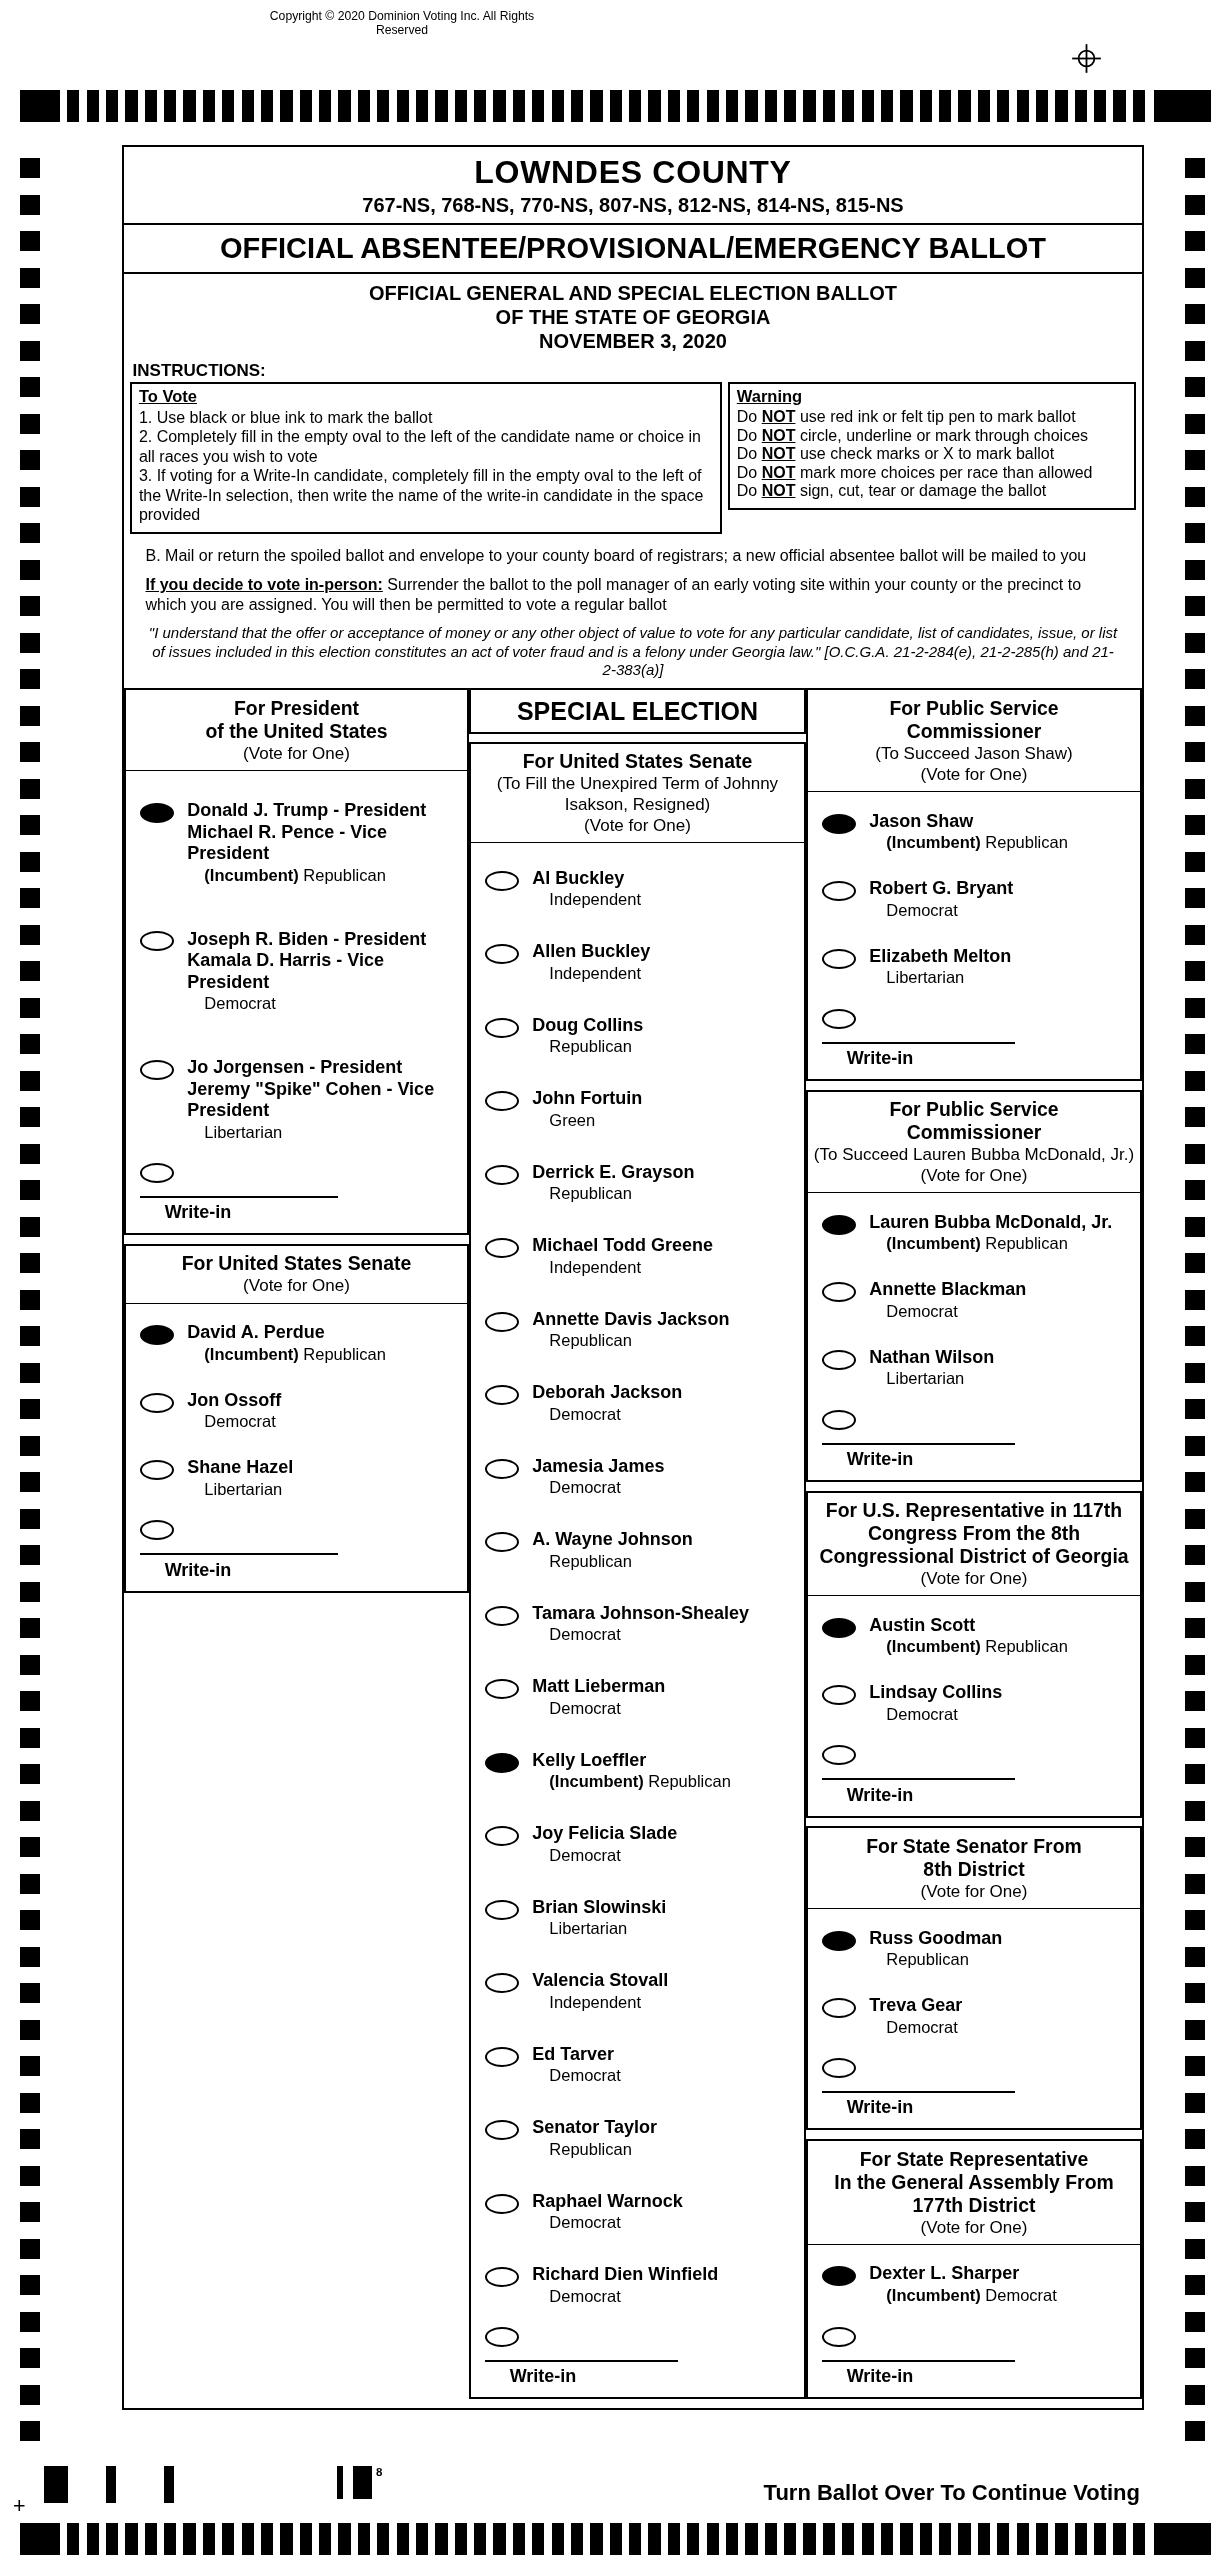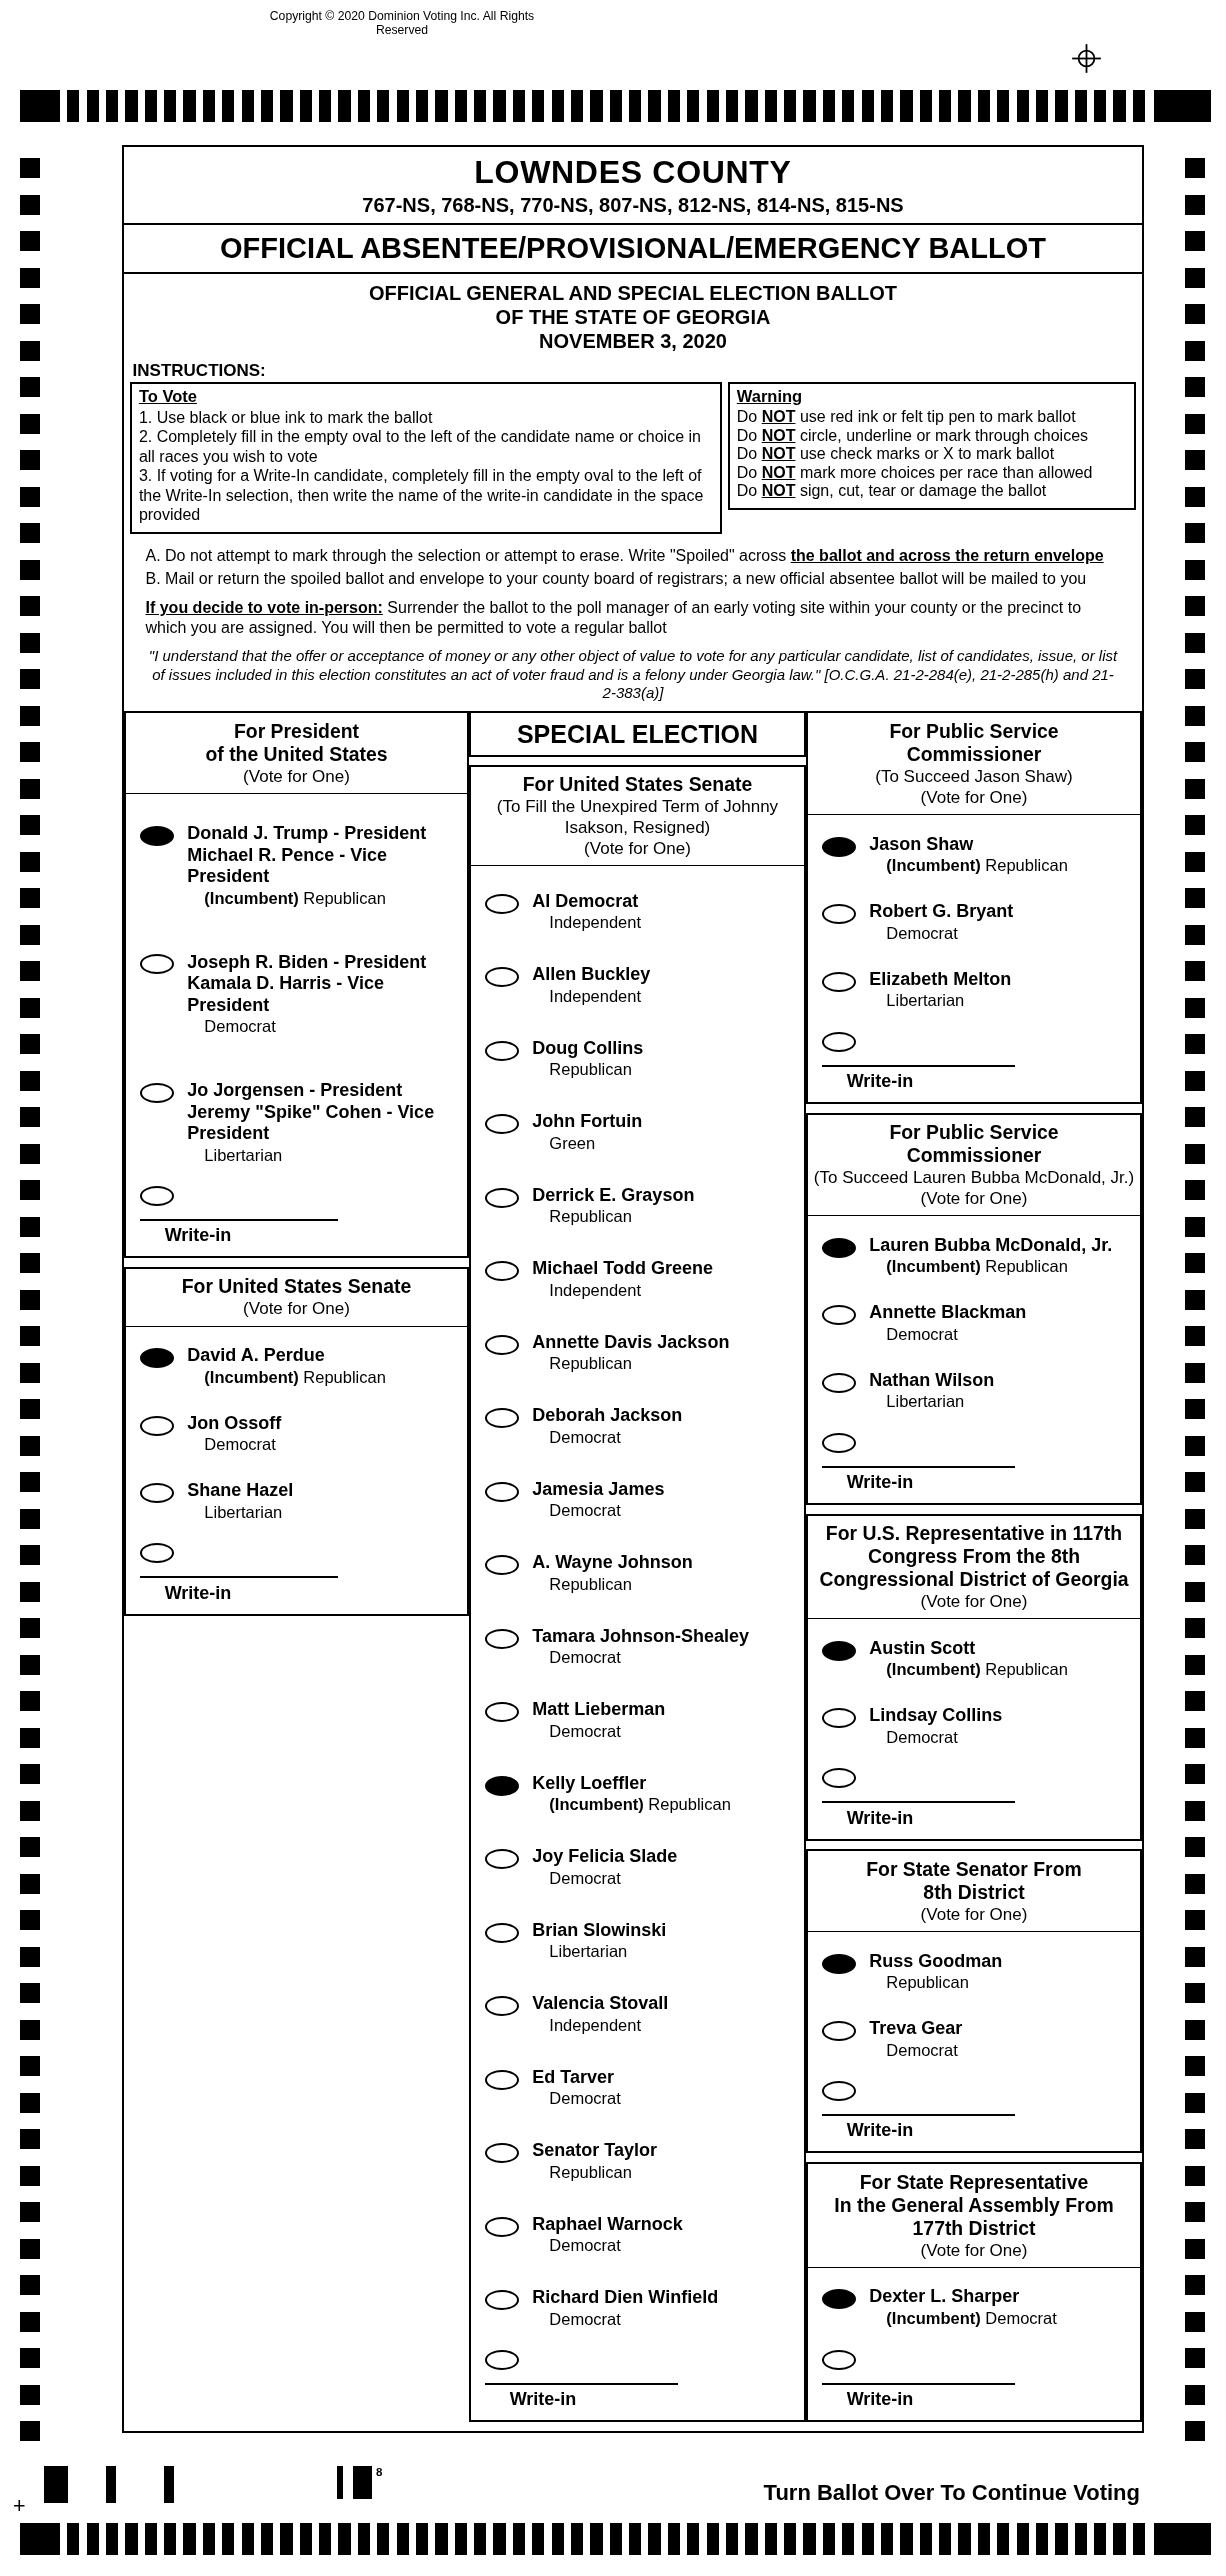--- a/index.html
+++ b/index.html
@@ -362,21 +362,20 @@
           <div id="wn-list">
               <div class="instr-item">Do <span class="bu">NOT</span> use red ink or felt tip pen to mark ballot</div>
               <div class="instr-item">Do <span class="bu">NOT</span> circle, underline or mark through choices</div>
               <div class="instr-item">Do <span class="bu">NOT</span> use check marks or X to mark ballot</div>
               <div class="instr-item">Do <span class="bu">NOT</span> mark more choices per race than allowed</div>
               <div class="instr-item">Do <span class="bu">NOT</span> sign, cut, tear or damage the ballot</div>
             </div>
         </div>
       </div>
       <div class="mistake">
-        <div class="mline"><span>A. Do not attempt to mark through the selection or attempt to erase.  Write "Spoiled" across </span><span class="bu">the ballot and across the return envelope</span></div>
         <div class="mline">B. Mail or return the spoiled ballot and envelope to your county board of registrars; a new official absentee ballot will be mailed to you</div>
         <div class="inperson"><span class="bu">If you decide to vote in-person:</span> <span>Surrender the ballot to the poll manager of an early voting site within your county or the precinct to which you are assigned.  You will then be permitted to vote a regular ballot</span></div>
       </div>
       <div class="felony">"I understand that the offer or acceptance of money or any other object of value to vote for any particular candidate, list of candidates, issue, or list of issues included in this election constitutes an act of voter fraud and is a felony under Georgia law." [O.C.G.A. 21-2-284(e), 21-2-285(h) and 21-2-383(a)]</div>
     </div>
 
     <div class="contest-area" id="contest-area">
         <div class="ballot-col col-0">
           <div class="contest">
             <div class="contest-head">
@@ -477,21 +476,21 @@
               <div class="c-sub">(To Fill the Unexpired Term of Johnny</div>
               <div class="c-sub">Isakson, Resigned)</div>
               <div class="c-vote">(Vote for One)</div>
             </div>
             <div class="contest-body">
               <div class="cand">
                 <div class="oval-wrap">
                   <div class="oval"></div>
                 </div>
                 <div class="cand-text">
-                  <div class="cand-name">Al Democrat</div>
+                  <div class="cand-name">Al Buckley</div>
                   <div class="cand-party">Independent</div>
                 </div>
               </div>
               <div class="cand">
                 <div class="oval-wrap">
                   <div class="oval"></div>
                 </div>
                 <div class="cand-text">
                   <div class="cand-name">Allen Buckley</div>
                   <div class="cand-party">Independent</div>

